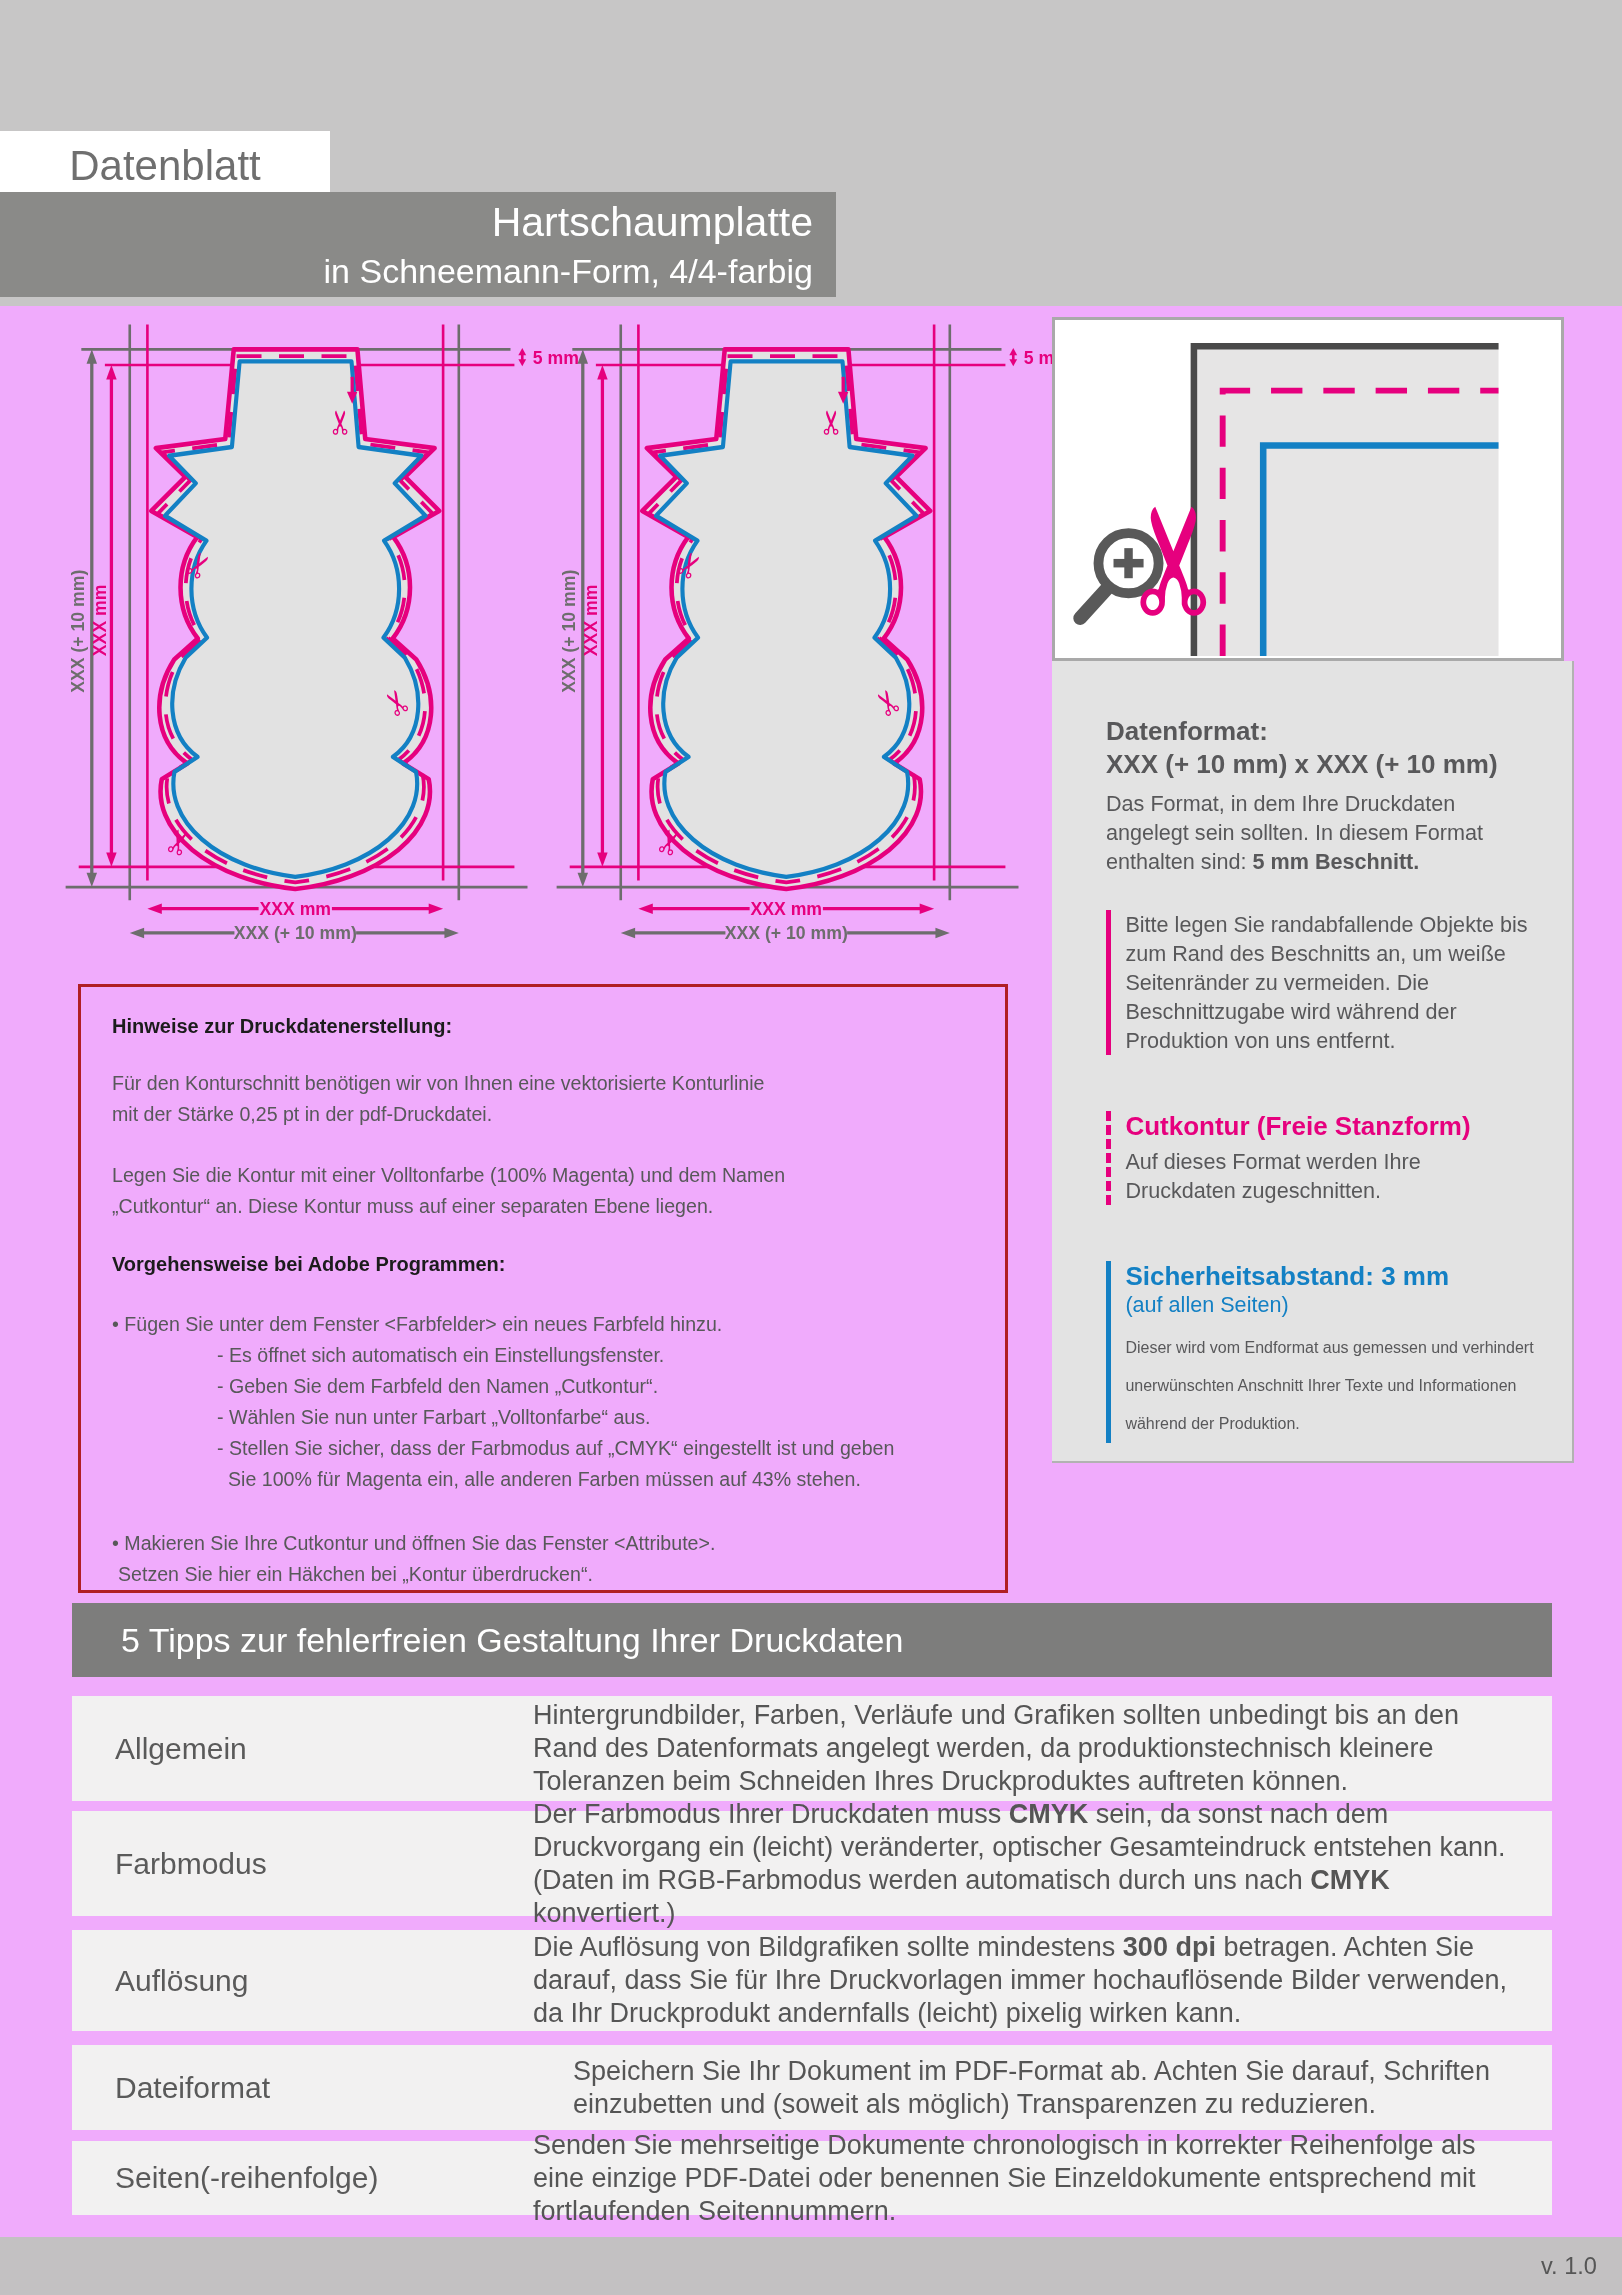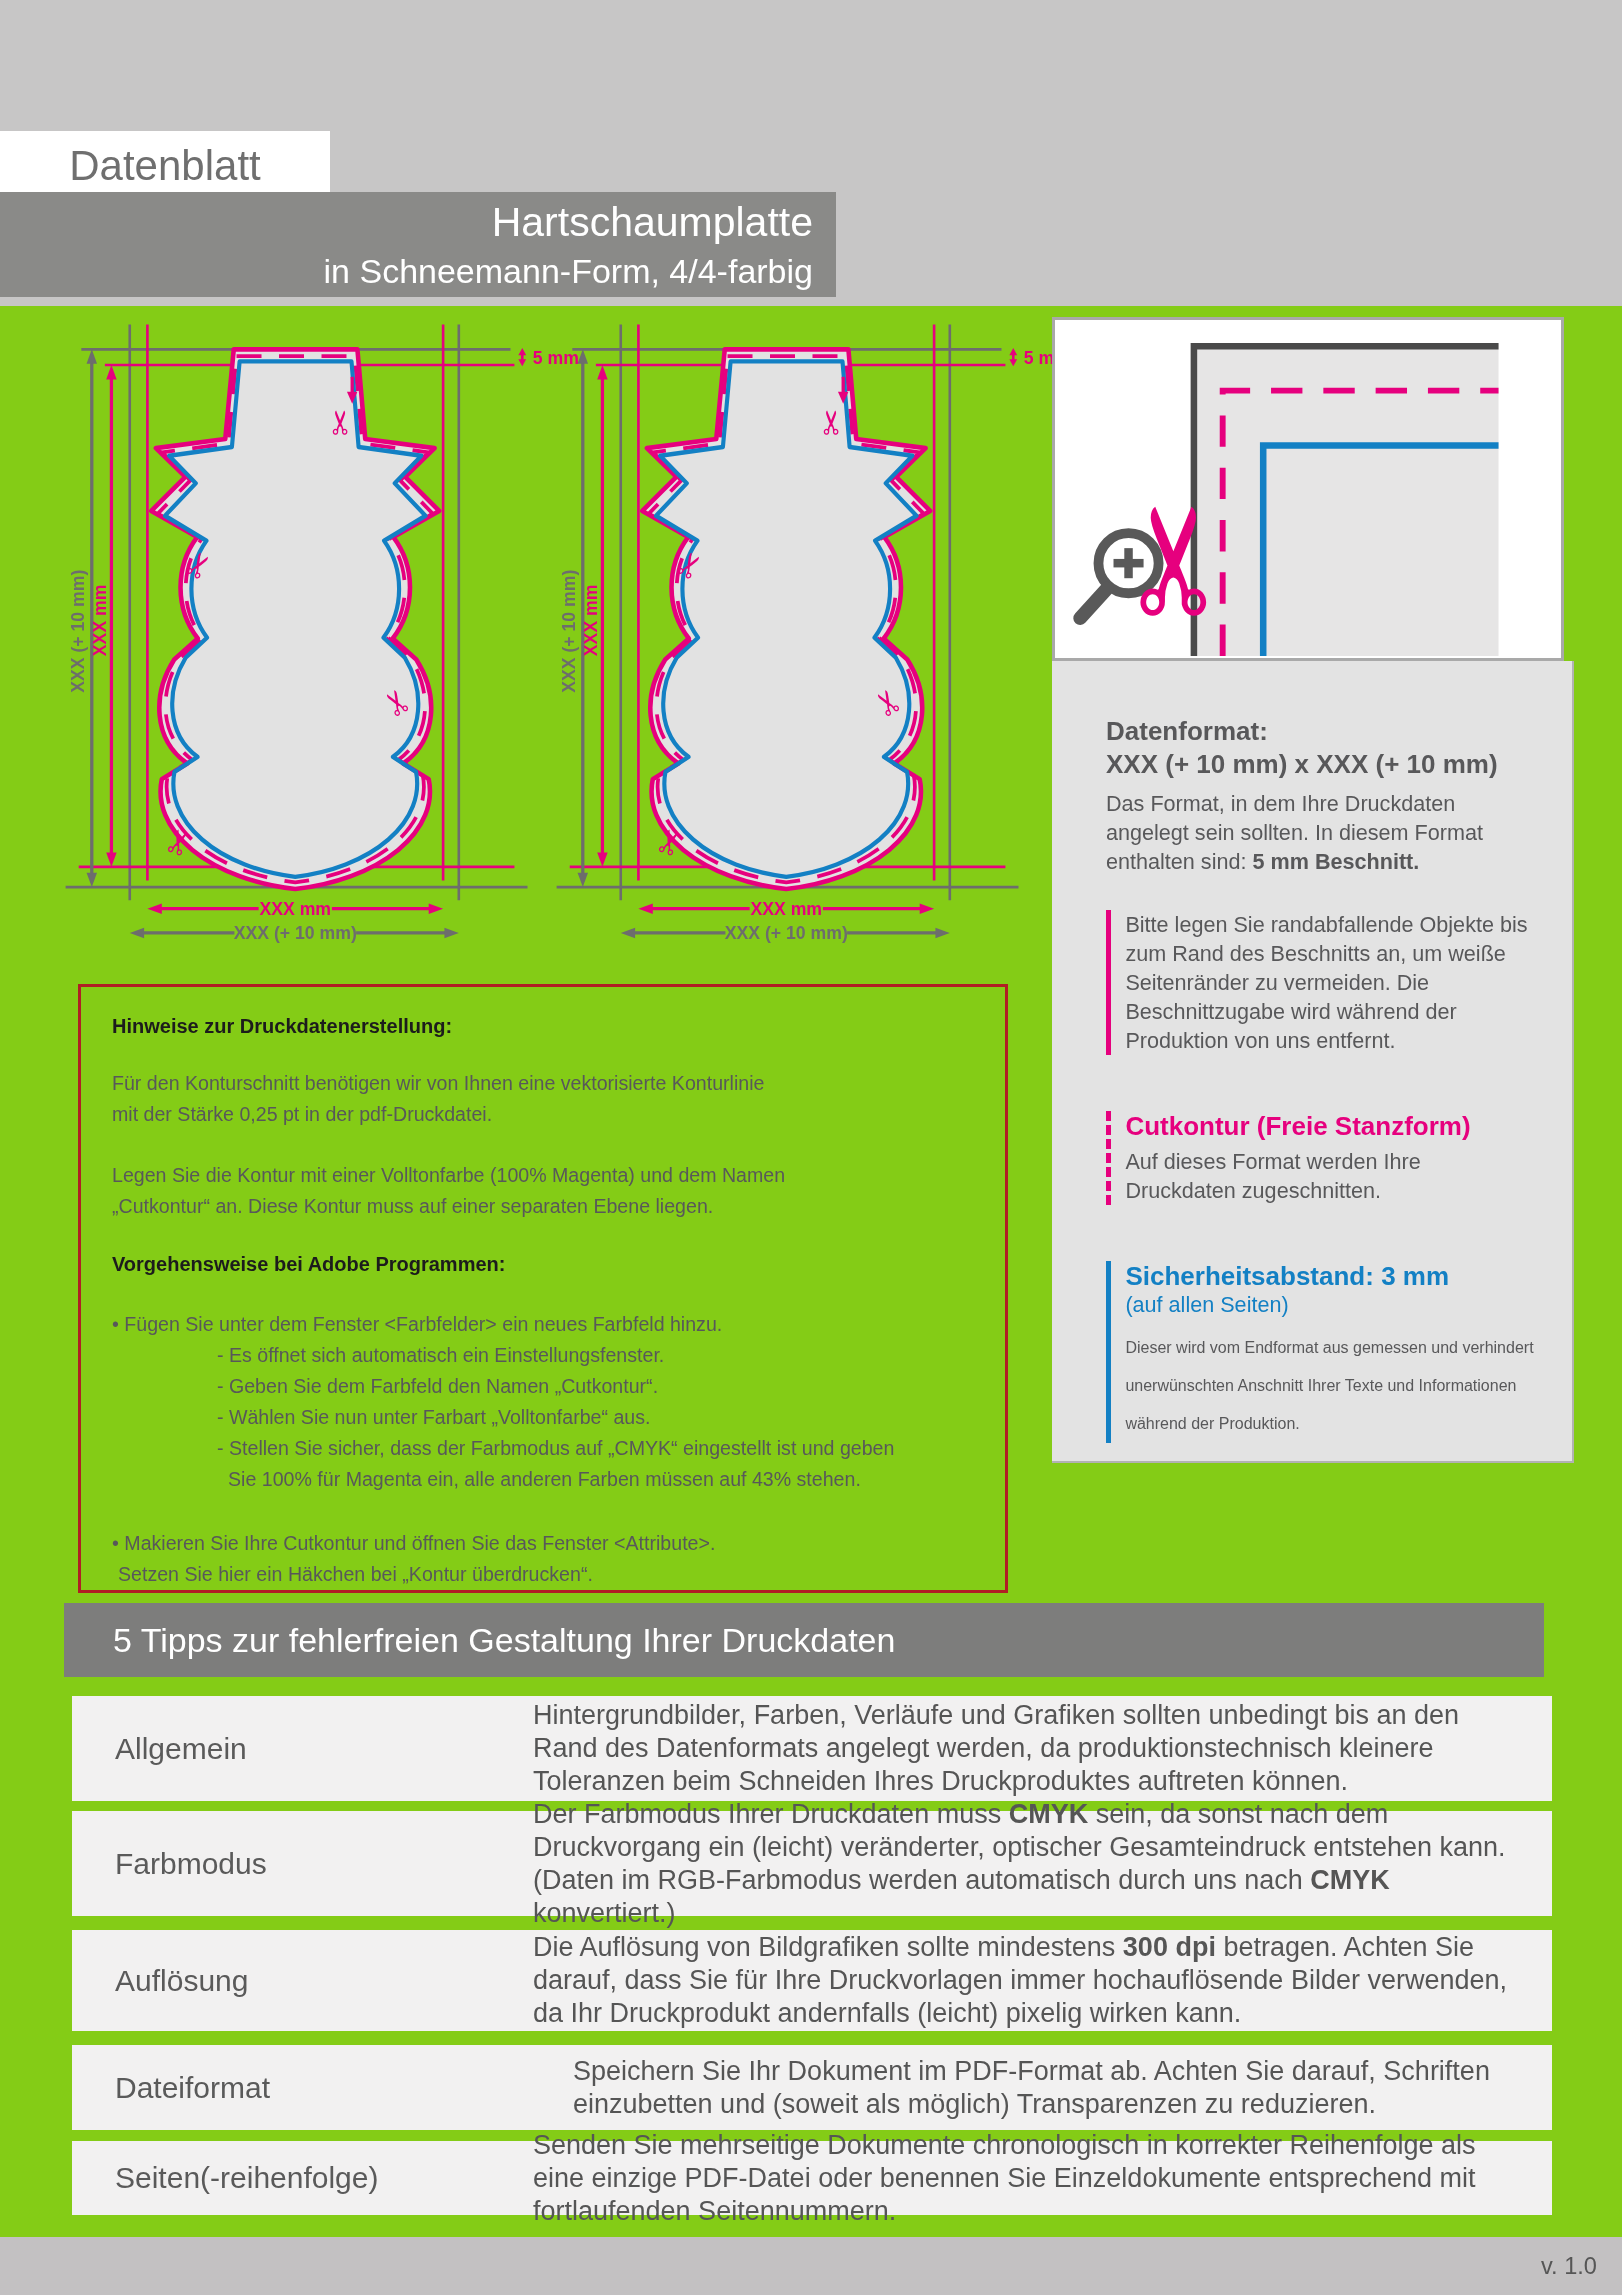--- a/index.html
+++ b/index.html
@@ -1,16 +1,16 @@
 <!DOCTYPE html>
 <html style="font-size:10.5px"><head>
 <meta charset="utf-8">
 <style>
   html,body{margin:0;padding:0;background:#ffffff;}
-  .page{position:relative;width:1623px;height:2295px;background:#84cc16;
+  .page{position:relative;width:1623px;height:2295px;background:#f0abfc;
         font-family:"Liberation Sans","DejaVu Sans",sans-serif;overflow:hidden;}
   .abs{position:absolute;}
 
   
   .top-block{left:0;top:0;width:1623px;height:306px;background:#c7c6c6;}
   .datenblatt-box{left:0;top:131px;width:330px;height:69px;background:#ffffff;
                   text-align:center;line-height:69px;font-size:42px;color:#6f6f6f;}
   .header-bar{left:0;top:192px;width:836px;height:105px;background:#8a8a88;
               color:#ffffff;text-align:right;padding-right:23px;box-sizing:border-box;}
   .header-line1{font-size:41px;line-height:55px;margin-top:2.6px;}
@@ -49,21 +49,21 @@
   .hinweise-p2{max-width:772px;}
   .hinweise-h2{font-size:20px;font-weight:bold;color:#1c1c1c;margin-top:31px;}
   .steps{margin-top:33px;}
   .step{font-size:19.6px;color:#58585a;line-height:31px;}
   .ind1{margin-left:105px;}
   .ind1b{margin-left:116px;}
   .ind0b{margin-left:6px;}
   .gap-top{margin-top:33px;}
 
   
-  .tips-banner{left:64px;top:1603px;width:1480px;height:74px;background:#7d7d7c;
+  .tips-banner{left:72px;top:1603px;width:1480px;height:74px;background:#7d7d7c;
                color:#ffffff;font-size:34px;line-height:74px;padding-left:49px;
                box-sizing:border-box;}
   .tip-row{left:72px;width:1480px;background:#f2f1f1;display:flex;align-items:center;
            box-sizing:border-box;}
   .tip-label{width:461px;padding-left:43px;box-sizing:border-box;font-size:30px;color:#5a5a5a;flex-shrink:0;}
   .tip-body{font-size:27px;line-height:33px;color:#555555;padding-right:36px;}
   .row1{top:1696px;height:105px;}
   .row2{top:1811px;height:105px;}
   .row3{top:1930px;height:101px;}
   .row4{top:2045px;height:85px;gap:40px;}

